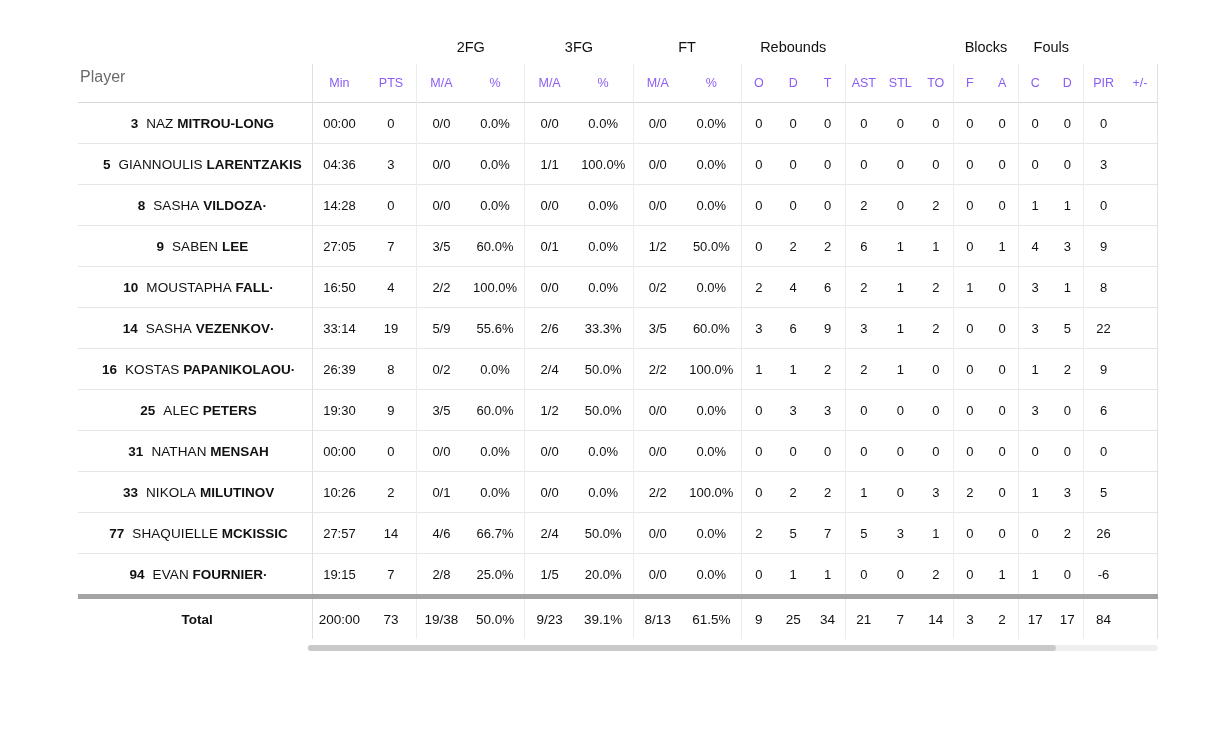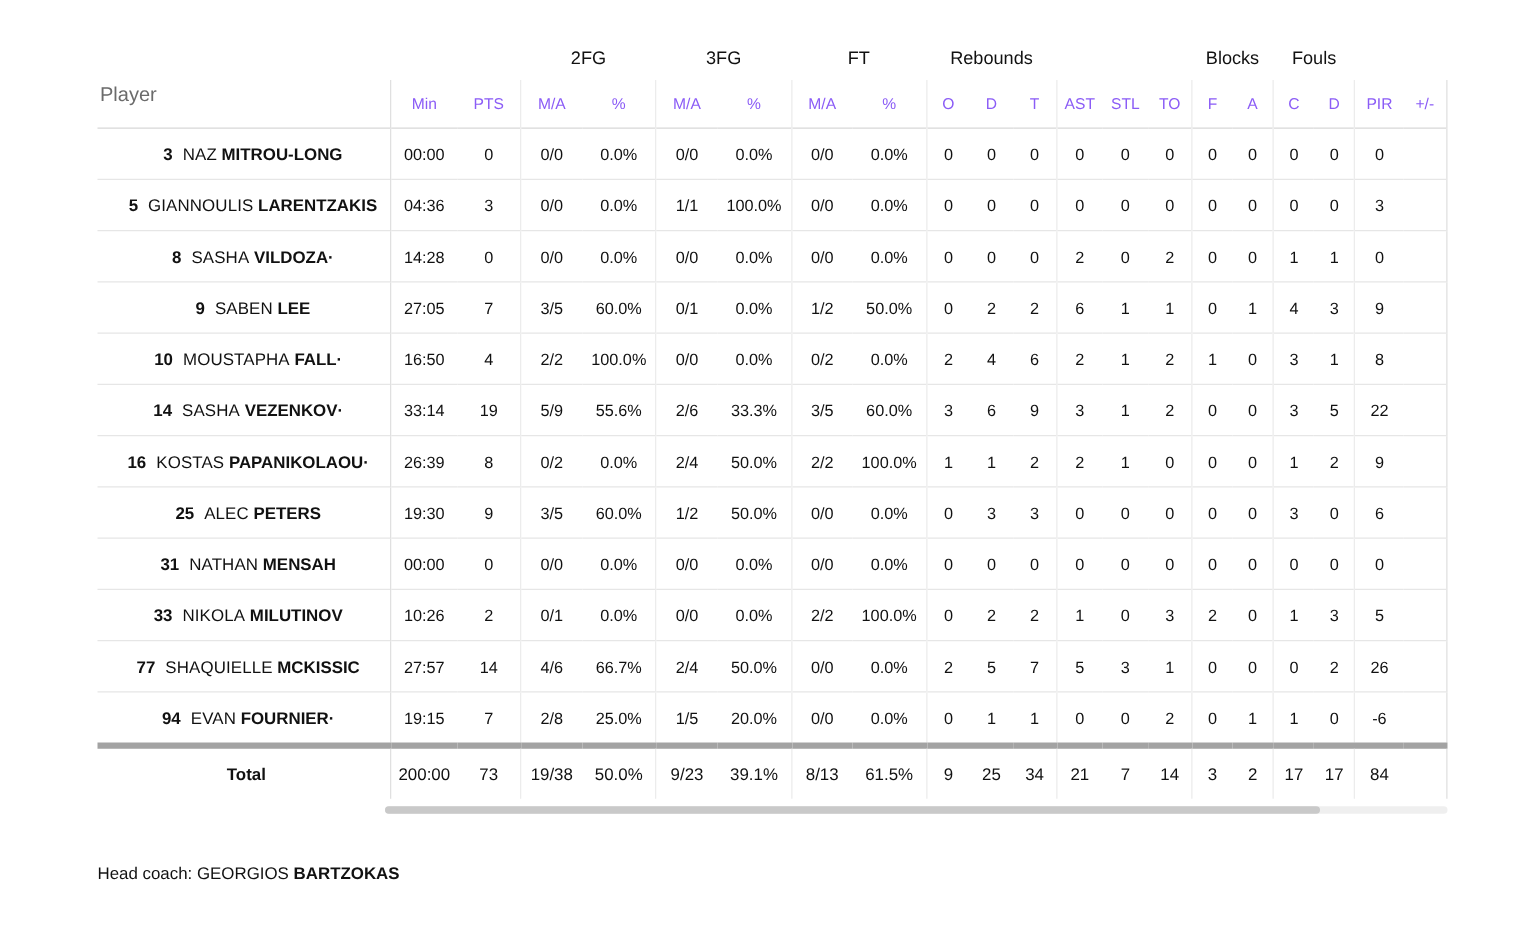--- a/index.html
+++ b/index.html
@@ -560,19 +560,14 @@
 
     </tbody>
   </table>
 
   <div class="scrollbar-wrap">
     <div class="scrollbar-track">
       <div class="scrollbar-thumb"></div>
     </div>
   </div>
 
-  <div class="coach">
-    <span class="coach-label">Head coach:</span>
-    <span class="coach-first">GEORGIOS</span>
-    <span class="coach-last">BARTZOKAS</span>
-  </div>
 
 </div>
 
 </body></html>

